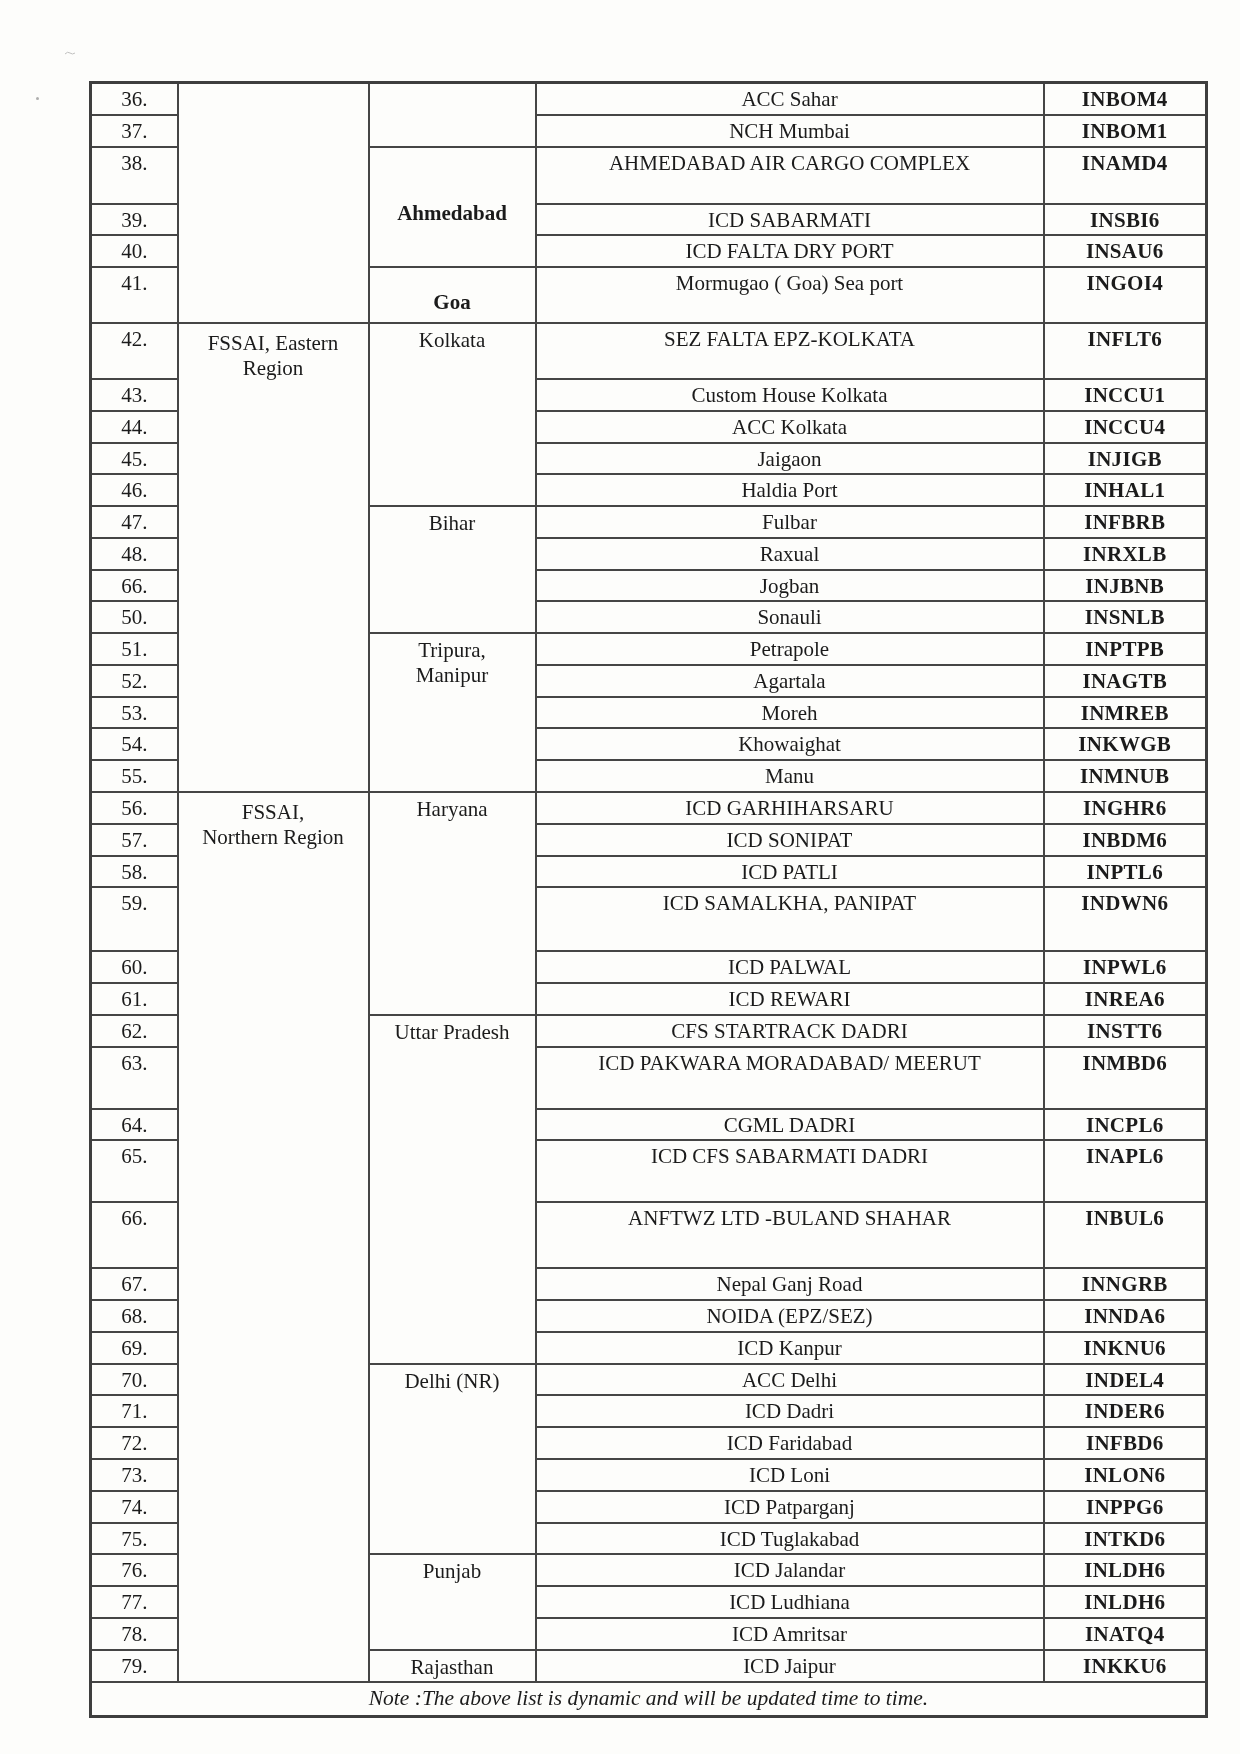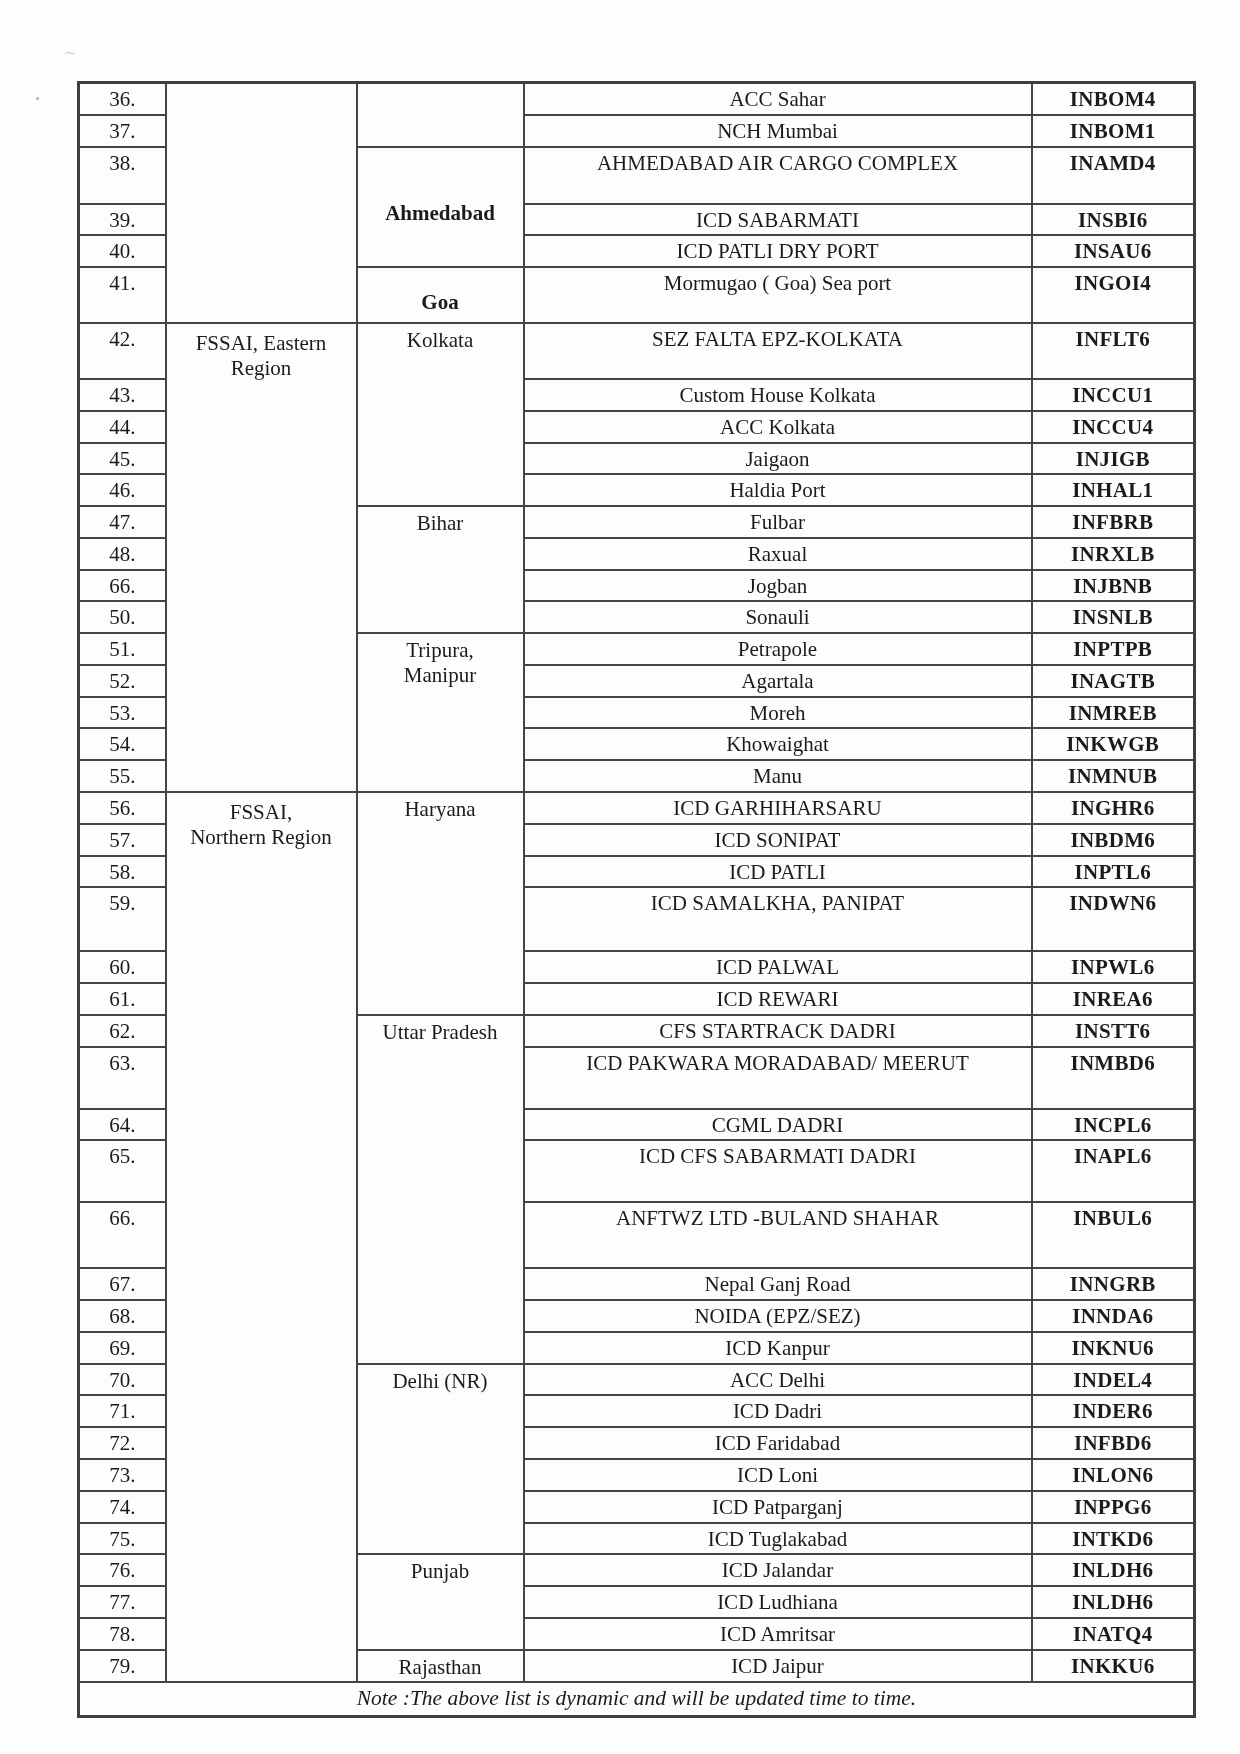--- a/index.html
+++ b/index.html
@@ -9,21 +9,21 @@
     font-family:"Liberation Serif","DejaVu Serif",serif;
     color:#1b1b1b;
     position:relative;
   }
   .page{position:absolute;inset:0;}
   
   .squiggle{position:absolute;left:64px;top:50px;width:12px;height:6px;opacity:.55;}
   .speck{position:absolute;left:36px;top:97px;width:3px;height:3px;border-radius:50%;background:#9a9a9a;opacity:.8;}
 
   table.ports{
-    position:absolute;left:77px;top:81px;
+    position:absolute;left:89px;top:81px;
     width:1116px;
     border-collapse:collapse;table-layout:fixed;
     border:3px solid #3e3e3e;
   }
   td{
     border:2px solid #454545;
     padding:2px 4px;
     vertical-align:top;
     text-align:center;
     font-size:21px;
@@ -79,21 +79,21 @@
           <td class="port">AHMEDABAD AIR CARGO COMPLEX</td>
           <td class="code">INAMD4</td>
         </tr>
         <tr style="height: 30px;">
           <td class="sn">39.</td>
           <td class="port">ICD SABARMATI</td>
           <td class="code">INSBI6</td>
         </tr>
         <tr style="height: 26px;">
           <td class="sn">40.</td>
-          <td class="port">ICD PATLI DRY PORT</td>
+          <td class="port">ICD FALTA DRY PORT</td>
           <td class="code">INSAU6</td>
         </tr>
         <tr style="height: 56px;">
           <td class="sn">41.</td>
           <td class="state mid">Goa</td>
           <td class="port">Mormugao ( Goa) Sea port</td>
           <td class="code">INGOI4</td>
         </tr>
         <tr style="height: 56px;">
           <td class="sn">42.</td>

